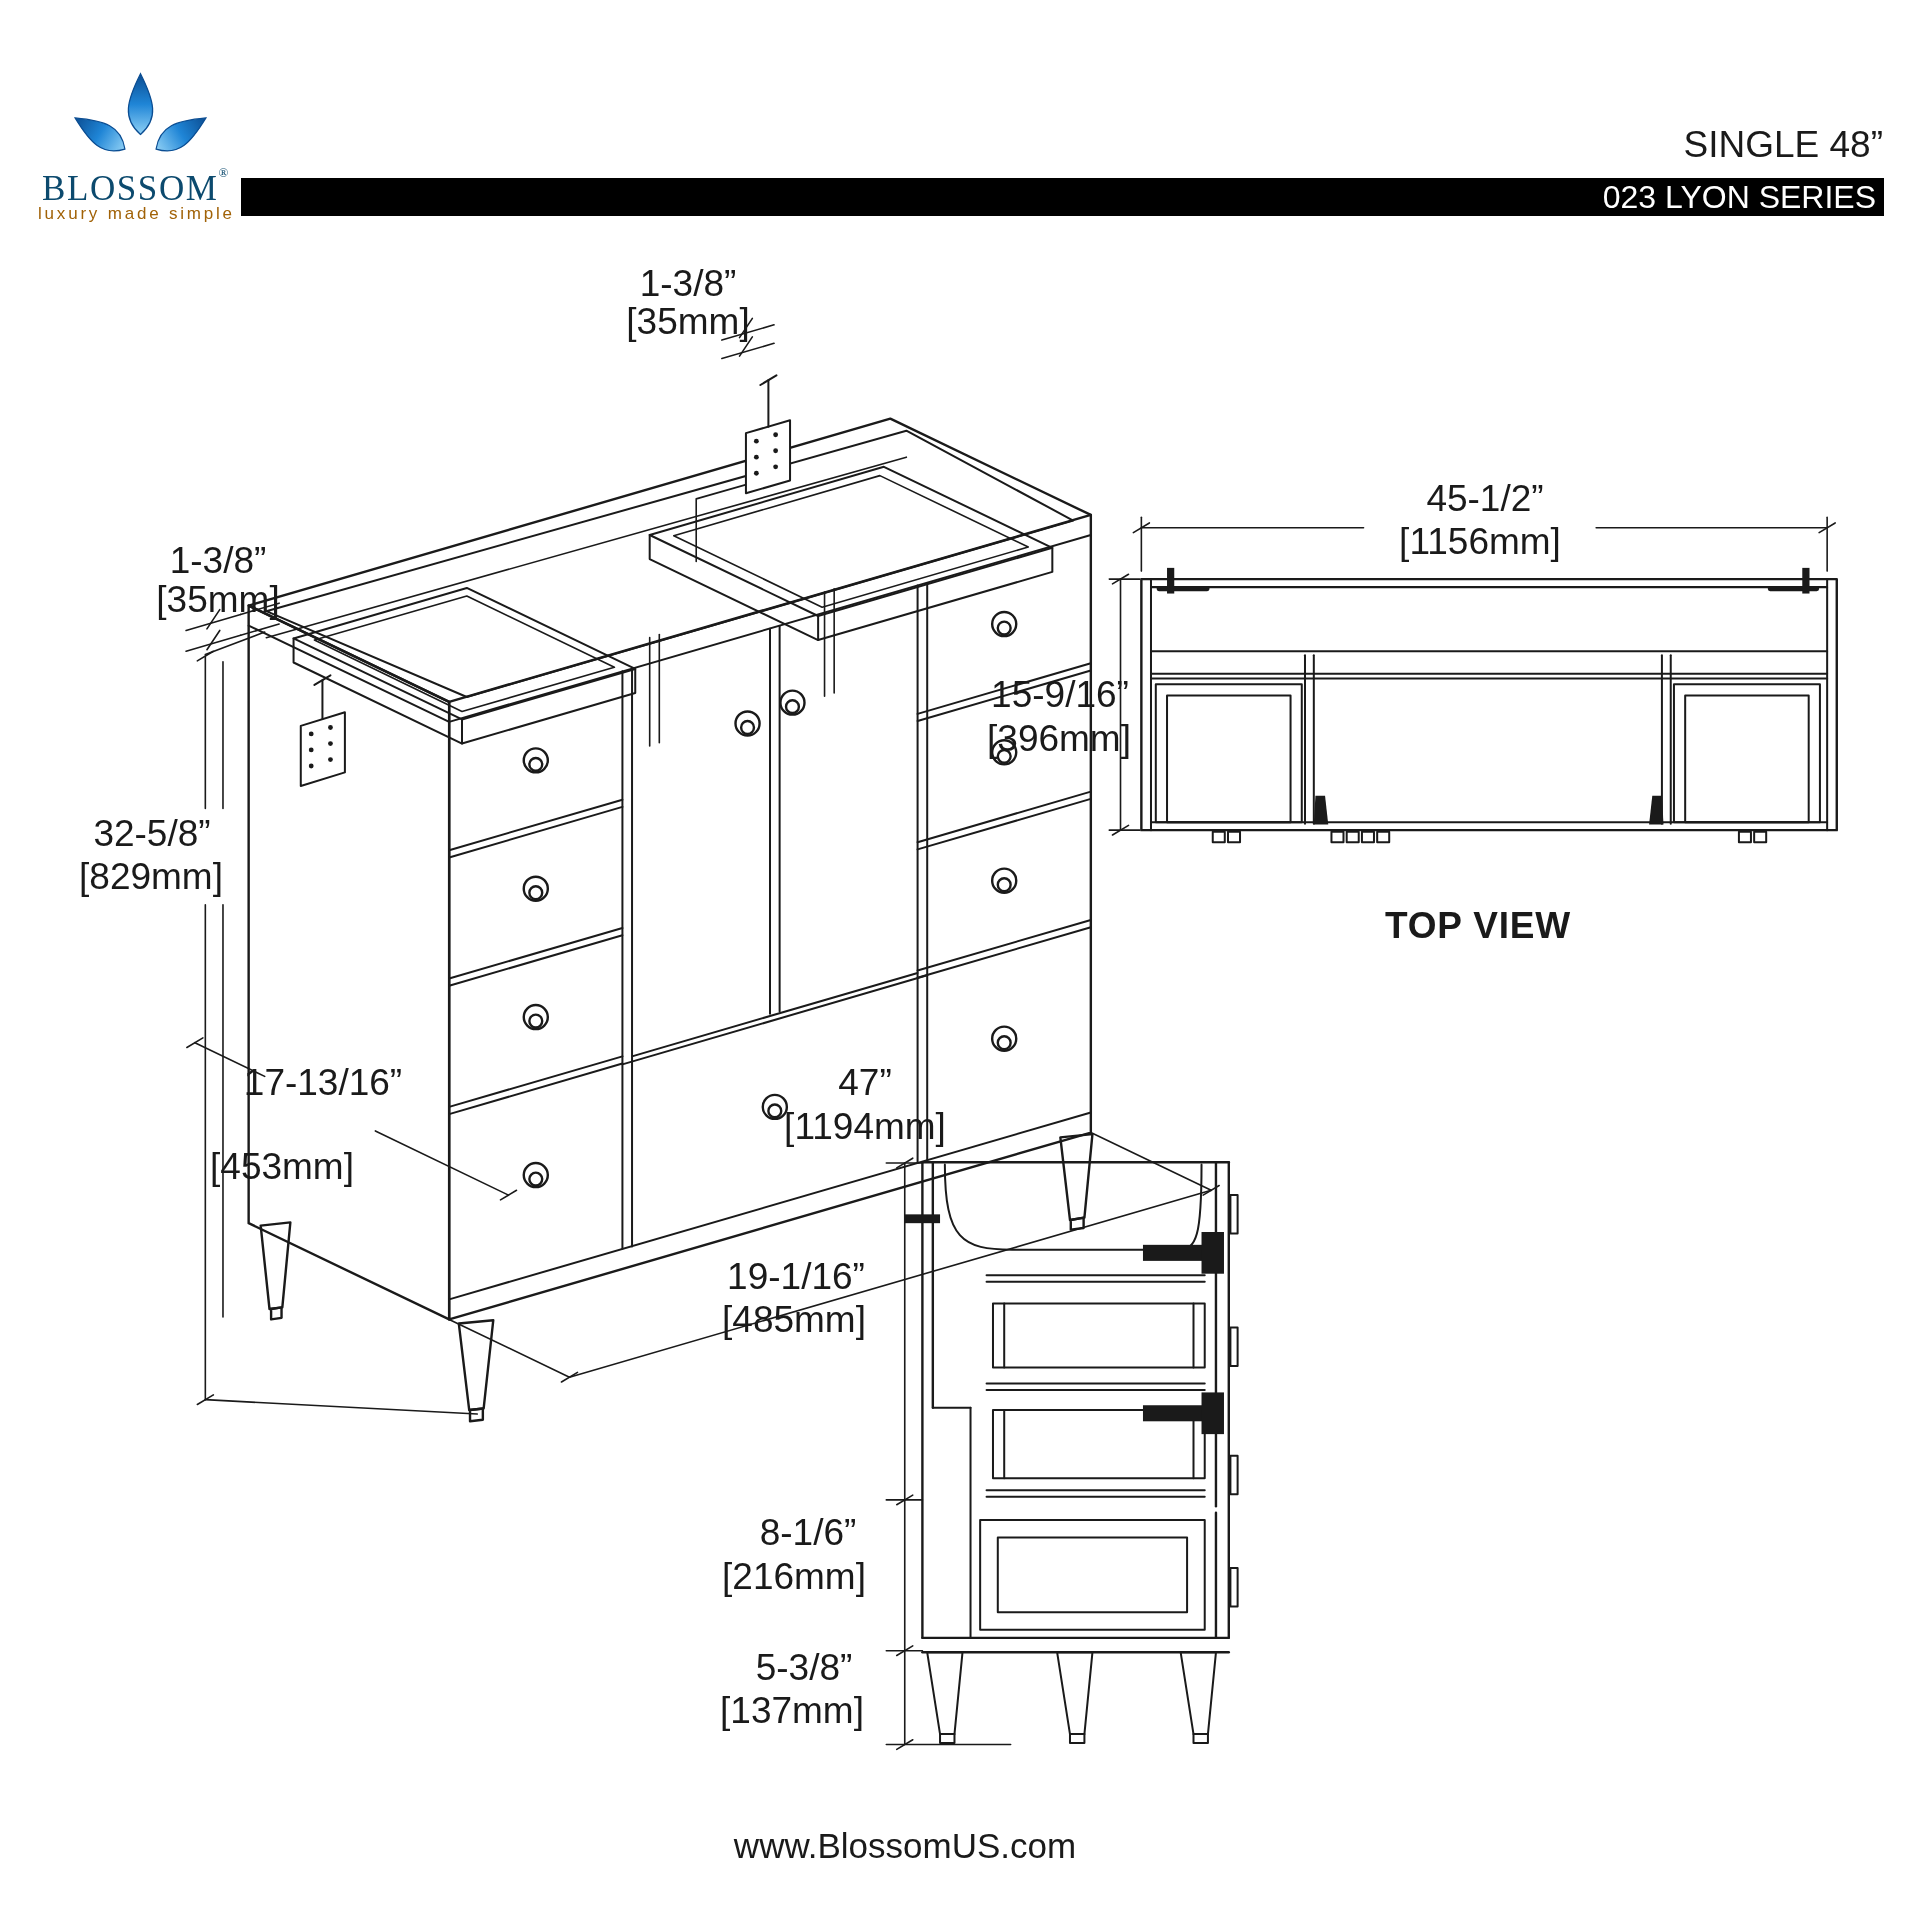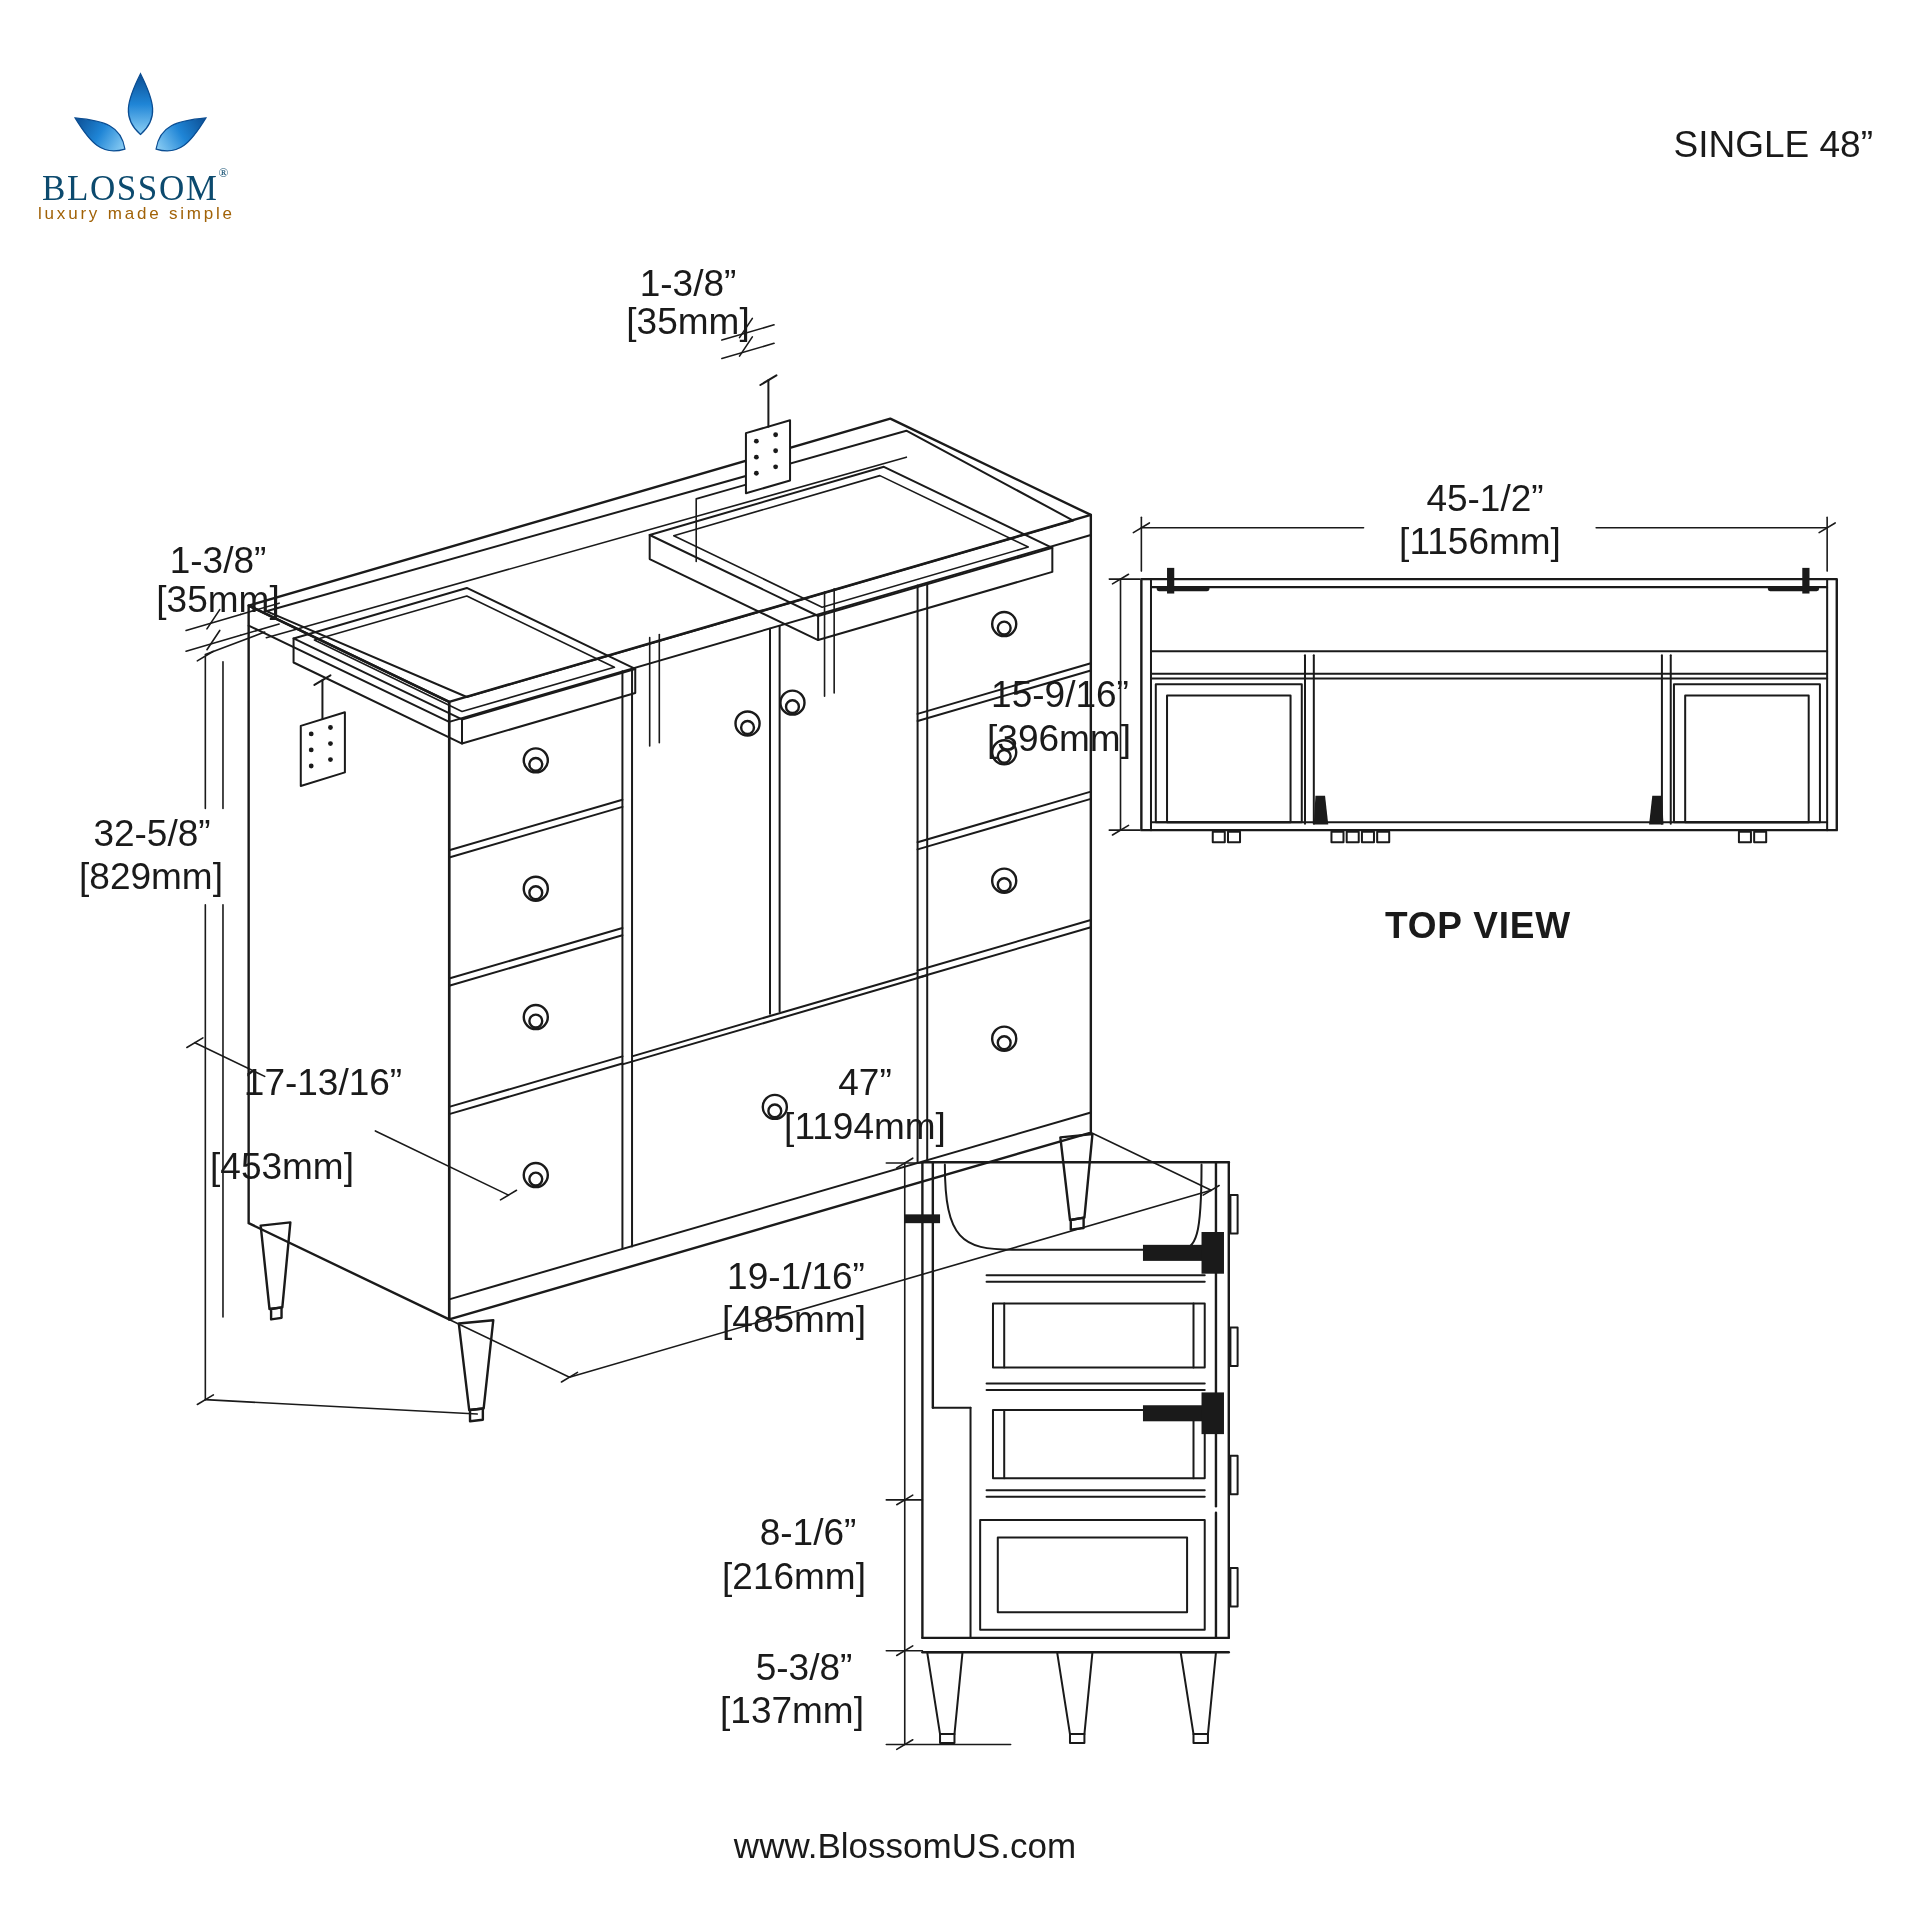--- a/index.html
+++ b/index.html
@@ -34,21 +34,24 @@
     </defs>
     <g fill="url(#gblue)" stroke="#0b4d92" stroke-width="1">
       <use href="#petal" transform="translate(125,68) scale(1.55)"></use>
       <use href="#petal" transform="translate(89,96) rotate(-58) scale(1.5)"></use>
       <use href="#petal" transform="translate(161,96) rotate(58) scale(1.5)"></use>
     </g>
   </svg>
   <div class="abs brand-name" style="left:40px;top:165px;"><span>BLOSSOM</span><sup>®</sup></div>
   <div class="abs brand-tagline" style="left:38px;top:204px;">luxury made simple</div>
 
-  <div class="abs product-title" style="right:52px;top:124px;margin-left:26px;">SINGLE 48”</div>
+  <div class="abs product-title" style="right:42px;top:124px;margin-left:26px;">SINGLE 48”</div>
+  <div class="abs series-bar" style="left:241px;top:178px;width:1643px;">
+    <span>023 LYON SERIES</span>
+  </div>
 
   <svg class="draw" width="1925" height="1925" viewBox="0 0 2400 2400">
     <defs>
       <g id="rp">
         <circle r="15"></circle>
         <circle cy="5" r="8"></circle>
       </g>
     </defs>
 
     <g fill="none" stroke="#1a1a1a" stroke-width="3" stroke-linejoin="round" stroke-linecap="round">

